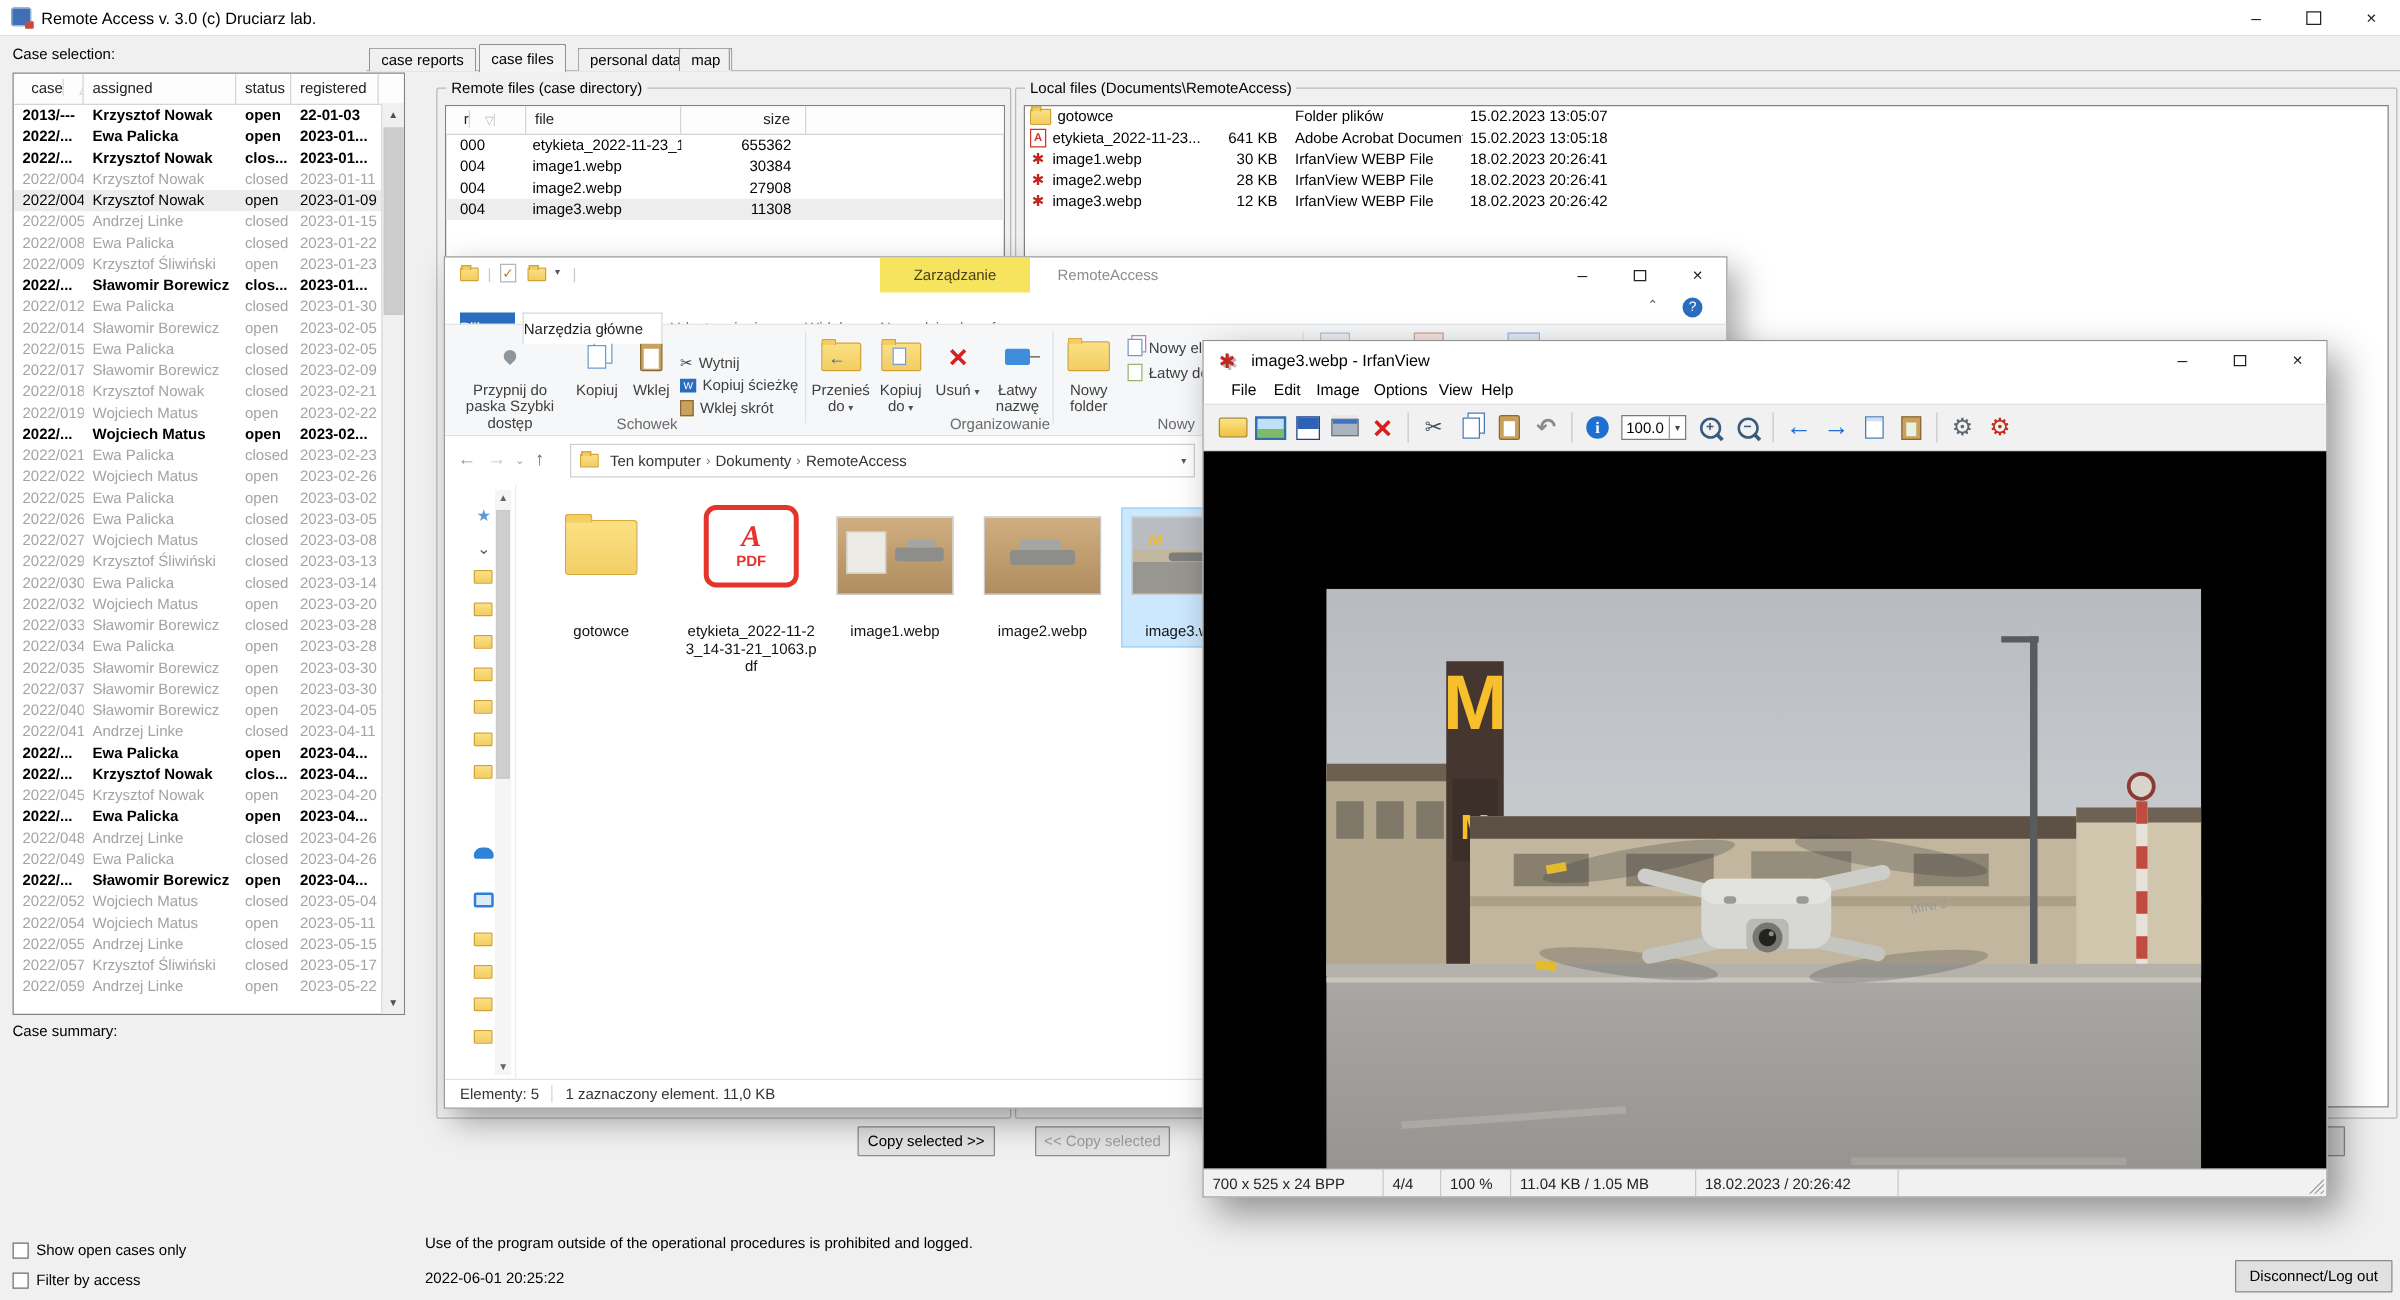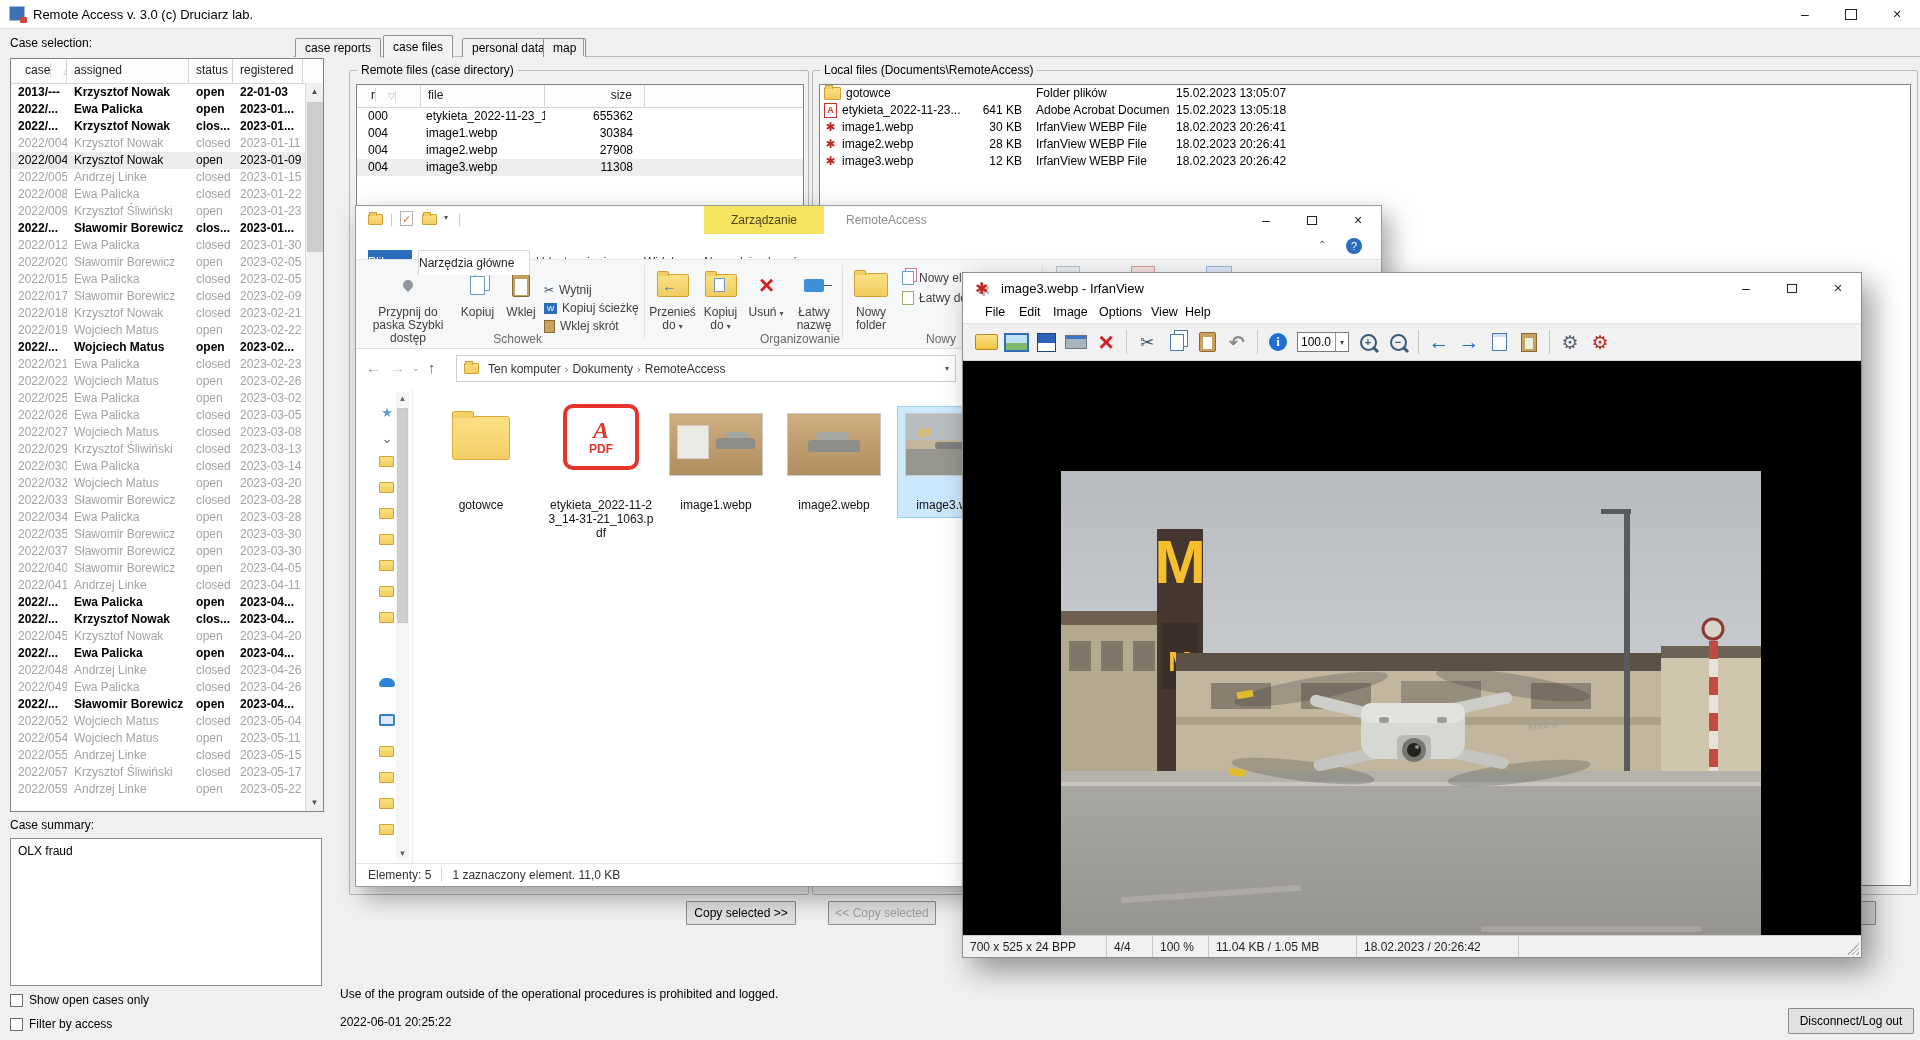--- a/index.html
+++ b/index.html
@@ -243,21 +243,21 @@
           <span class="w-st">clos...</span>
           <span class="w-reg">2023-01...</span>
         </div>
         <div class="cr g">
           <span class="w-case">2022/012</span>
           <span class="w-asg">Ewa Palicka</span>
           <span class="w-st">closed</span>
           <span class="w-reg">2023-01-30</span>
         </div>
         <div class="cr g">
-          <span class="w-case">2022/020</span>
+          <span class="w-case">2022/014</span>
           <span class="w-asg">Sławomir Borewicz</span>
           <span class="w-st">open</span>
           <span class="w-reg">2023-02-05</span>
         </div>
         <div class="cr g">
           <span class="w-case">2022/015</span>
           <span class="w-asg">Ewa Palicka</span>
           <span class="w-st">closed</span>
           <span class="w-reg">2023-02-05</span>
         </div>
@@ -443,23 +443,20 @@
         </div>
       </div>
     <div class="sbar">
       <span class="ar" style="top:0">▲</span>
       <span class="thumb" style="top:19px;height:148px"></span>
       <span class="ar" style="bottom:0">▼</span>
     </div>
   </div>
 
   <span class="label" style="left:10px;top:818px">Case summary:</span>
-  <div class="abs" id="case-summary-box">
-    <span>OLX fraud</span>
-  </div>
 
   <div class="cbrow" style="left:10px;top:993px">
     <span class="cb"></span>
     <span>Show open cases only</span>
   </div>
   <div class="cbrow" style="left:10px;top:1017px">
     <span class="cb"></span>
     <span>Filter by access</span>
   </div>
 

